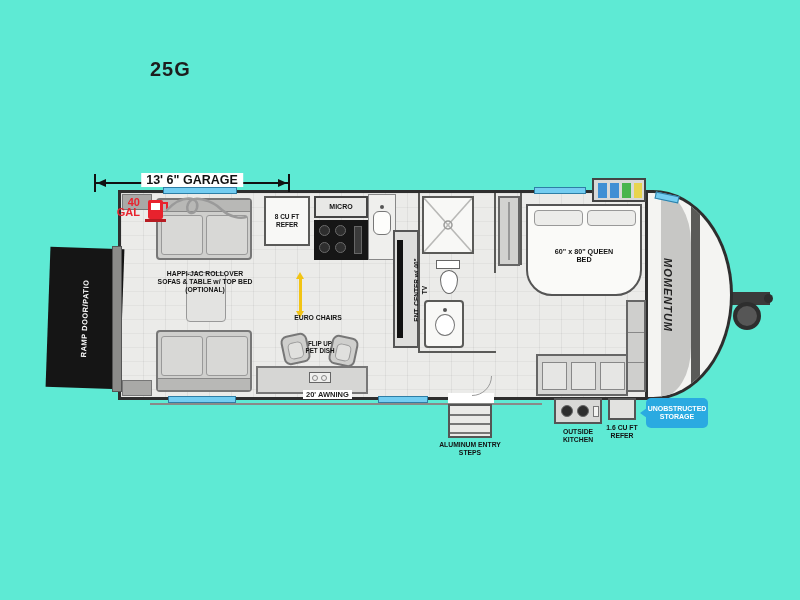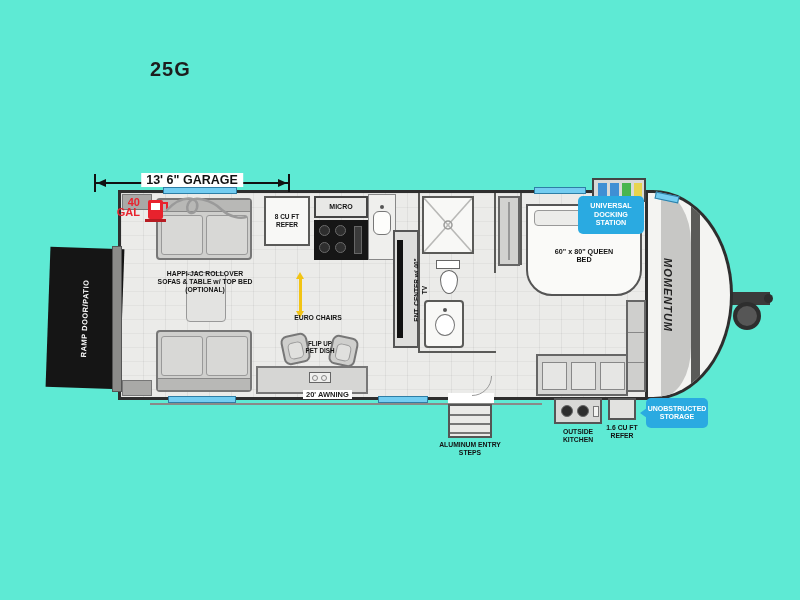--- a/index.html
+++ b/index.html
@@ -177,21 +177,20 @@
     <div class="abs" style="left:0;top:30px;width:100%;height:1px;background:#888;"></div>
     <div class="abs" style="left:0;top:60px;width:100%;height:1px;background:#888;"></div>
   </div>
 
   <div class="abs" style="left:592px;top:178px;width:54px;height:24px;background:#d9d9d7;border:2px solid #444;z-index:9;">
     <div class="abs" style="left:4px;top:3px;width:9px;height:15px;background:#3f8fd4;"></div>
     <div class="abs" style="left:16px;top:3px;width:9px;height:15px;background:#3f8fd4;"></div>
     <div class="abs" style="left:28px;top:3px;width:9px;height:15px;background:#49b54d;"></div>
     <div class="abs" style="left:40px;top:3px;width:8px;height:15px;background:#e8d44d;"></div>
   </div>
-  <div class="abs blue-callout" style="left:578px;top:196px;width:66px;height:38px;font-size:7.2px;">UNIVERSAL DOCKING STATION</div>
 
   <div class="abs" style="left:150px;top:403px;width:392px;height:0;border-top:2px solid #8a8a88;z-index:6;"></div>
   <div class="abs" style="left:303px;top:390px;background:#fff;padding:0 3px;font-size:7.5px;font-weight:bold;color:#222;z-index:9;white-space:nowrap;">20' AWNING</div>
 
   <div class="abs" style="left:448px;top:404px;width:44px;height:34px;background:#eaeae8;border:2px solid #555;z-index:6;">
     <div class="abs" style="left:0;top:8px;width:100%;height:1.5px;background:#777;"></div>
     <div class="abs" style="left:0;top:17px;width:100%;height:1.5px;background:#777;"></div>
     <div class="abs" style="left:0;top:26px;width:100%;height:1.5px;background:#777;"></div>
   </div>
   <div class="abs lbl" style="left:434px;top:441px;width:72px;font-size:6.8px;">ALUMINUM ENTRY STEPS</div>

